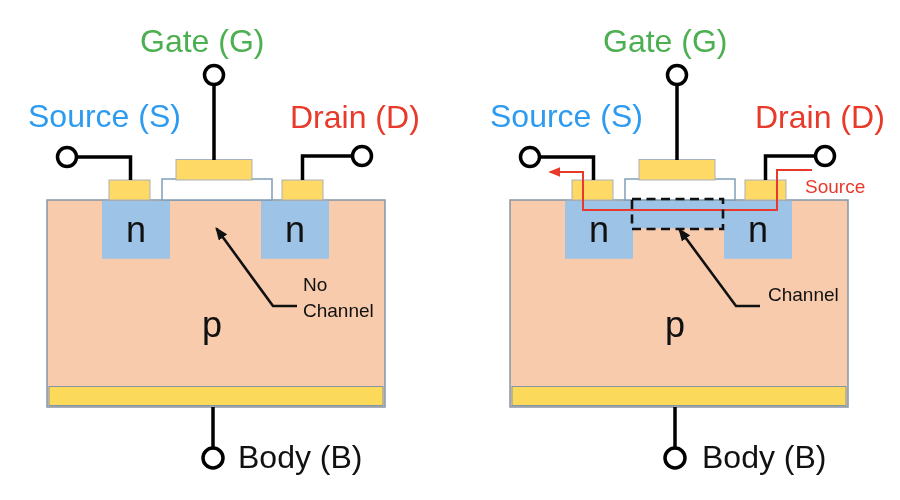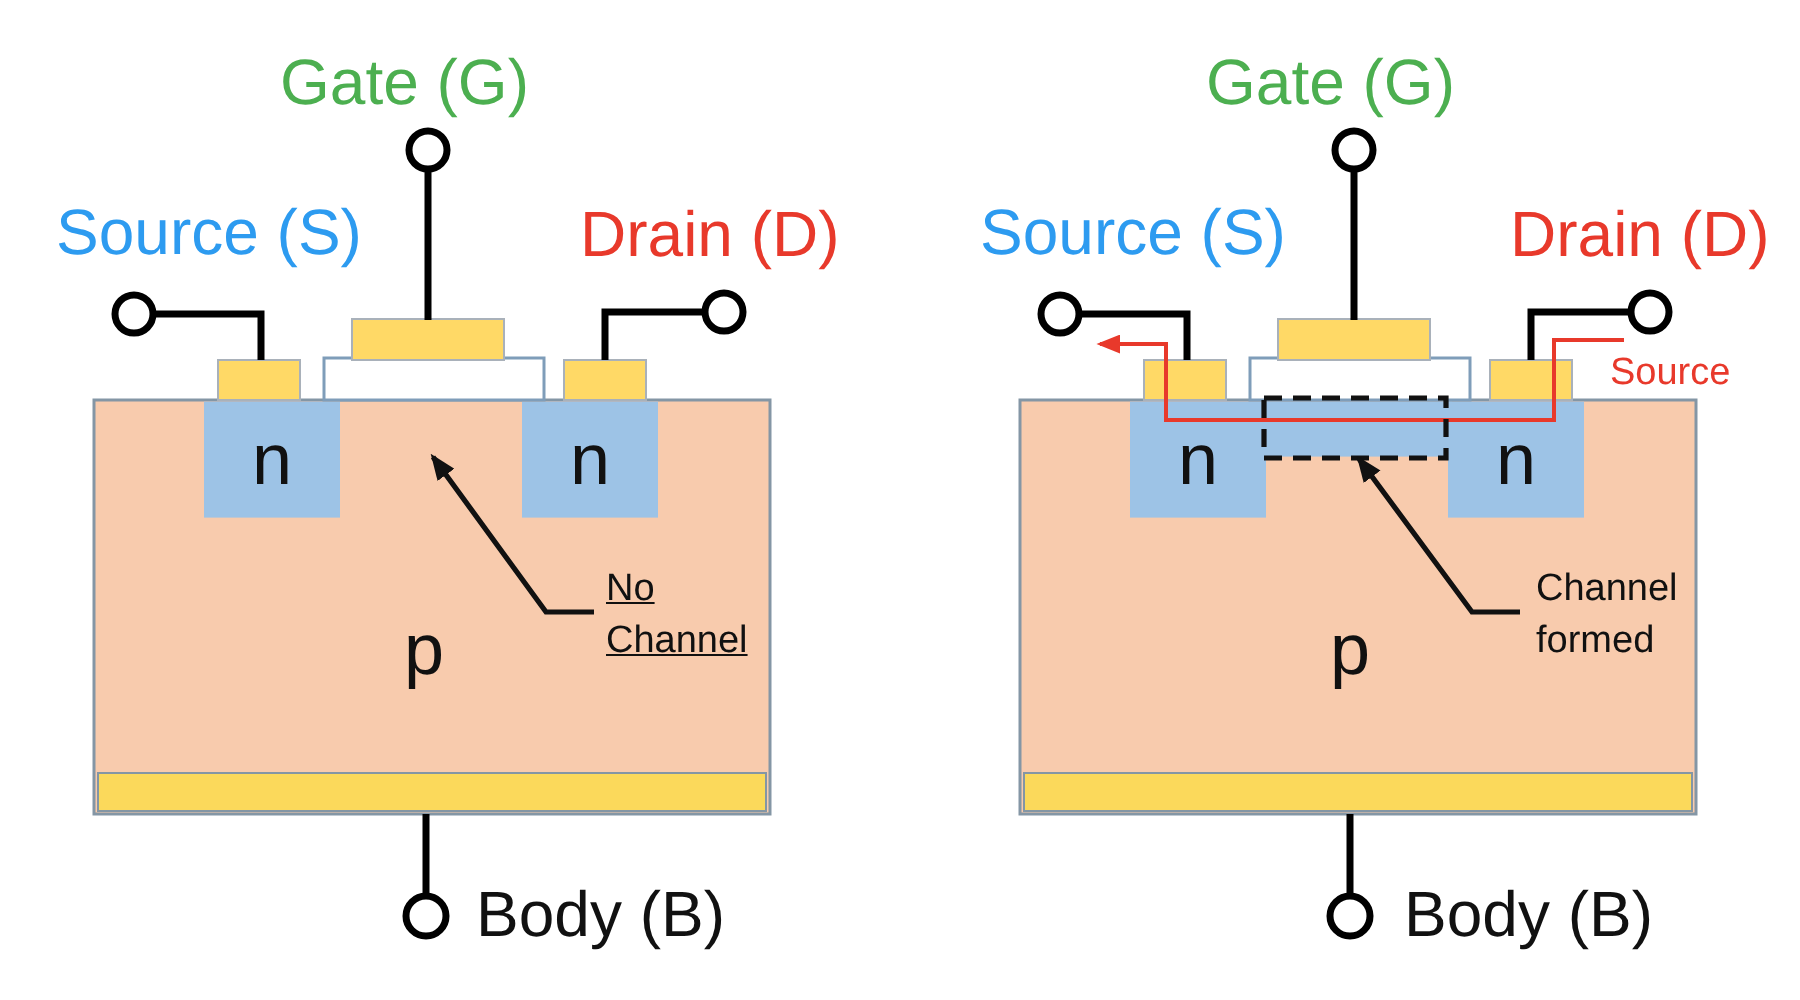--- a/index.html
+++ b/index.html
@@ -87,31 +87,30 @@
     </g>
   </svg>
 
   <div class="lbl gate-lbl" style="left:140px;top:24px;">Gate (G)</div>
   <div class="lbl source-lbl" style="left:28px;top:99px;">Source (S)</div>
   <div class="lbl drain-lbl" style="left:290px;top:100px;">Drain (D)</div>
   <div class="lbl body-lbl" style="left:238px;top:440px;">Body (B)</div>
   <div class="region-lbl" style="left:102px;top:200px;width:68px;height:59px;">n</div>
   <div class="region-lbl" style="left:261px;top:200px;width:68px;height:59px;">n</div>
   <div class="region-lbl" style="left:192px;top:300px;width:40px;height:50px;">p</div>
-  <div class="small-lbl" style="left:303px;top:282px;text-decoration:underline;">
+  <div class="small-lbl" style="left:303px;top:272px;">
     <div>No</div>
     <div>Channel</div>
   </div>
 
   <div class="lbl gate-lbl" style="left:603px;top:24px;">Gate (G)</div>
   <div class="lbl source-lbl" style="left:490px;top:99px;">Source (S)</div>
   <div class="lbl drain-lbl" style="left:755px;top:100px;">Drain (D)</div>
   <div class="lbl body-lbl" style="left:702px;top:440px;">Body (B)</div>
   <div class="region-lbl" style="left:565px;top:200px;width:68px;height:59px;">n</div>
   <div class="region-lbl" style="left:724px;top:200px;width:68px;height:59px;">n</div>
   <div class="region-lbl" style="left:655px;top:300px;width:40px;height:50px;">p</div>
   <div class="small-lbl" style="left:768px;top:282px;">
     <div>Channel</div>
-    <div>formed</div>
   </div>
   <div class="current-lbl" style="left:805px;top:177px;">Source</div>
 
 </div>
 
 </body></html>

